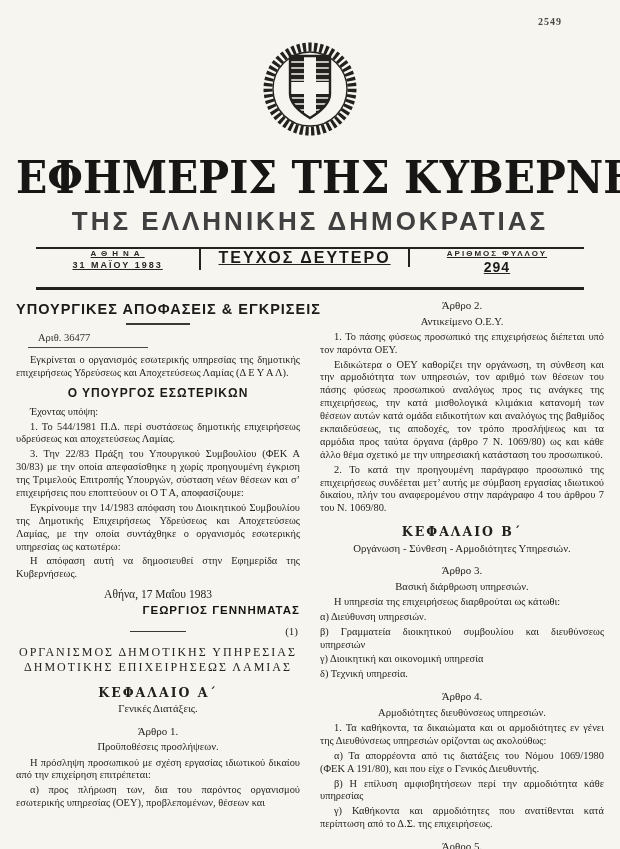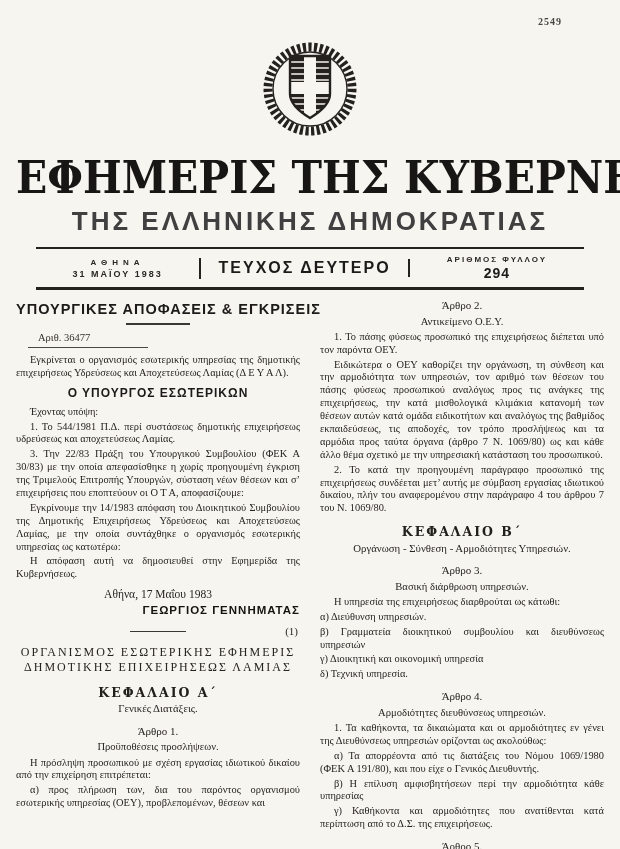--- a/index.html
+++ b/index.html
@@ -23,22 +23,23 @@
     transform:scaleY(1.08);white-space:nowrap;
   }
   .masthead-subtitle{
     text-align:center;margin-top:7px;
     font-family:"Liberation Sans", sans-serif;font-weight:bold;
     font-size:26px;letter-spacing:3px;color:#404040;white-space:nowrap;
   }
   .infobar{
     margin:10px 20px 0 20px;
     border-top:2px solid #24221f;border-bottom:3px solid #24221f;
-    display:flex;align-items:center;height:38px;
+    display:flex;align-items:flex-start;height:38px;
     font-family:"Liberation Sans", sans-serif;
+    text-decoration:underline;
   }
   .infobar .cell{display:flex;flex-direction:column;justify-content:center;align-items:center;}
   .cell-left{width:30%;border-right:2px solid #24221f;}
   .cell-center{width:38%;border-right:2px solid #24221f;}
   .cell-right{width:32%;}
   .place-label{font-size:8px;font-weight:bold;letter-spacing:5px;color:#2a2826;}
   .date-label{font-size:9px;font-weight:bold;letter-spacing:2px;margin-top:2px;color:#2a2826;}
   .issue-type{font-size:16px;font-weight:bold;letter-spacing:2px;color:#1d1b19;}
   .sheet-label{font-size:8px;font-weight:bold;letter-spacing:2px;color:#2a2826;}
   .sheet-number{font-size:14px;font-weight:bold;letter-spacing:1px;margin-top:1px;color:#1d1b19;}
@@ -162,21 +163,21 @@
         <div class="sig-date">Αθήνα, 17 Μαΐου 1983</div>
         <div class="sig-name">ΓΕΩΡΓΙΟΣ ΓΕΝΝΗΜΑΤΑΣ</div>
       </div>
 
       <div class="footnote-row">
         <div class="footnote-rule"></div>
         <div class="footnote-marker">(1)</div>
       </div>
 
       <div class="org-title">
-        <div>ΟΡΓΑΝΙΣΜΟΣ ΕΣΩΤΕΡΙΚΗΣ ΕΦΗΜΕΡΙΣ</div>
+        <div>ΟΡΓΑΝΙΣΜΟΣ ΔΗΜΟΤΙΚΗΣ ΥΠΗΡΕΣΙΑΣ</div>
         <div>ΔΗΜΟΤΙΚΗΣ ΕΠΙΧΕΙΡΗΣΕΩΣ ΛΑΜΙΑΣ</div>
       </div>
 
       <div class="chapter">ΚΕΦΑΛΑΙΟ Α΄</div>
       <div class="chapter-sub">Γενικές Διατάξεις.</div>
 
       <div class="article">Άρθρο 1.</div>
       <div class="article-sub">Προϋποθέσεις προσλήψεων.</div>
 
       <p>Η πρόσληψη προσωπικού με σχέση εργασίας ιδιωτικού δικαίου από την επιχείρηση επιτρέπεται:</p>

